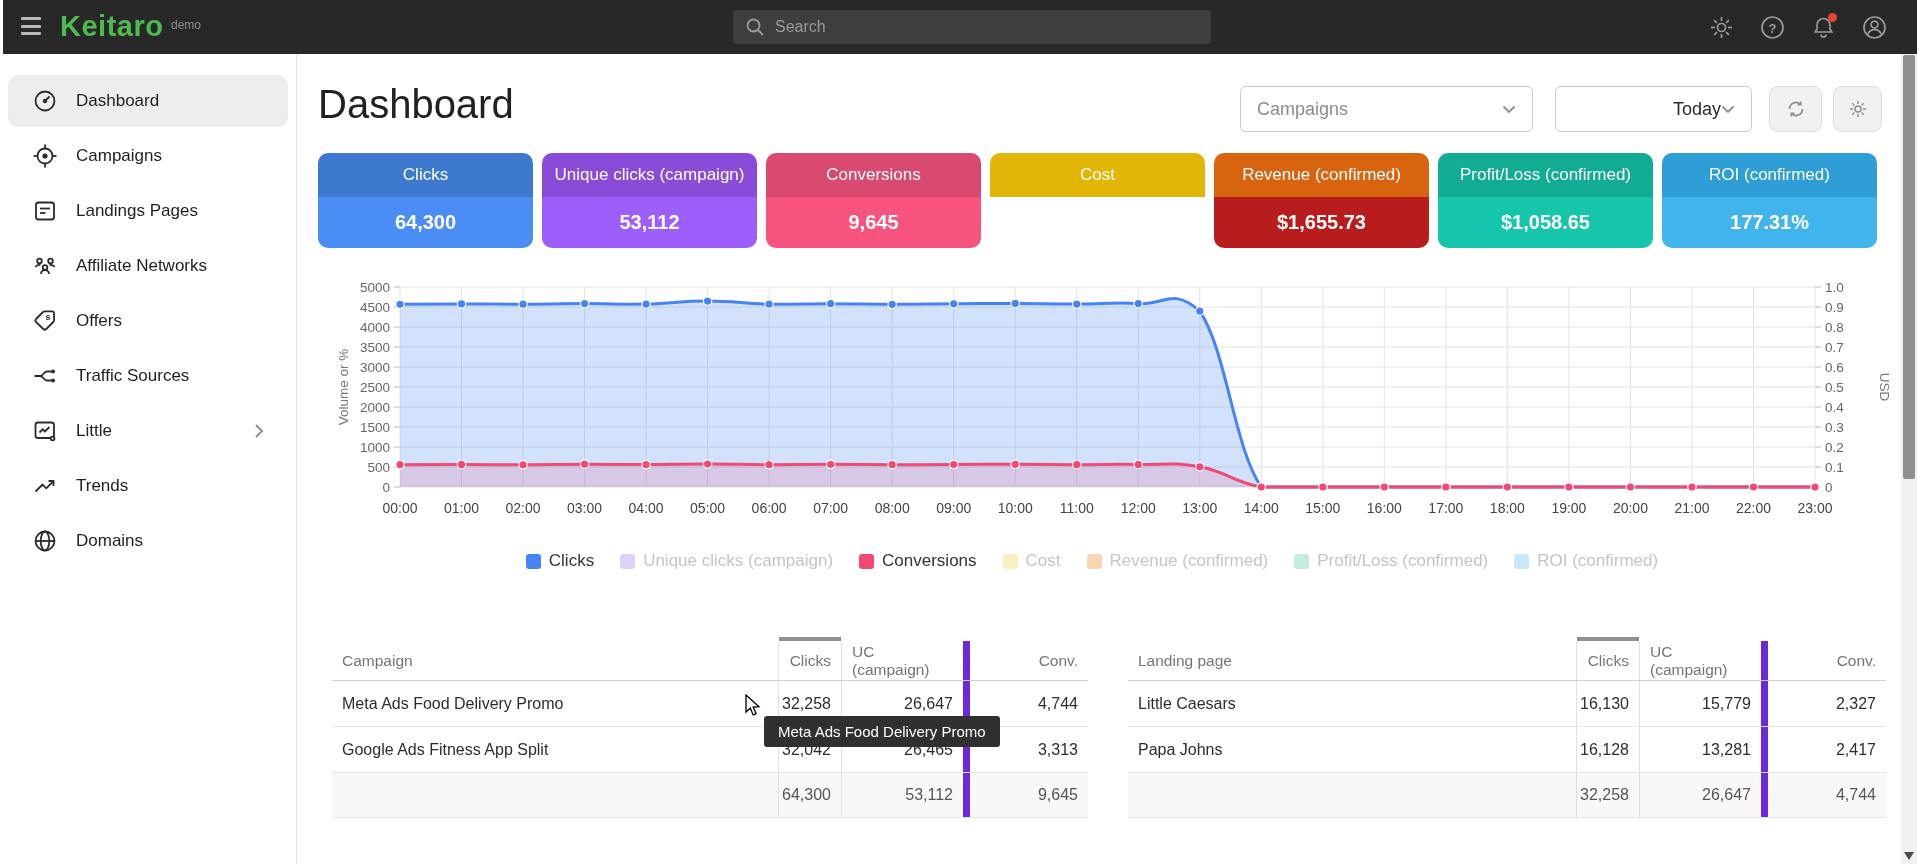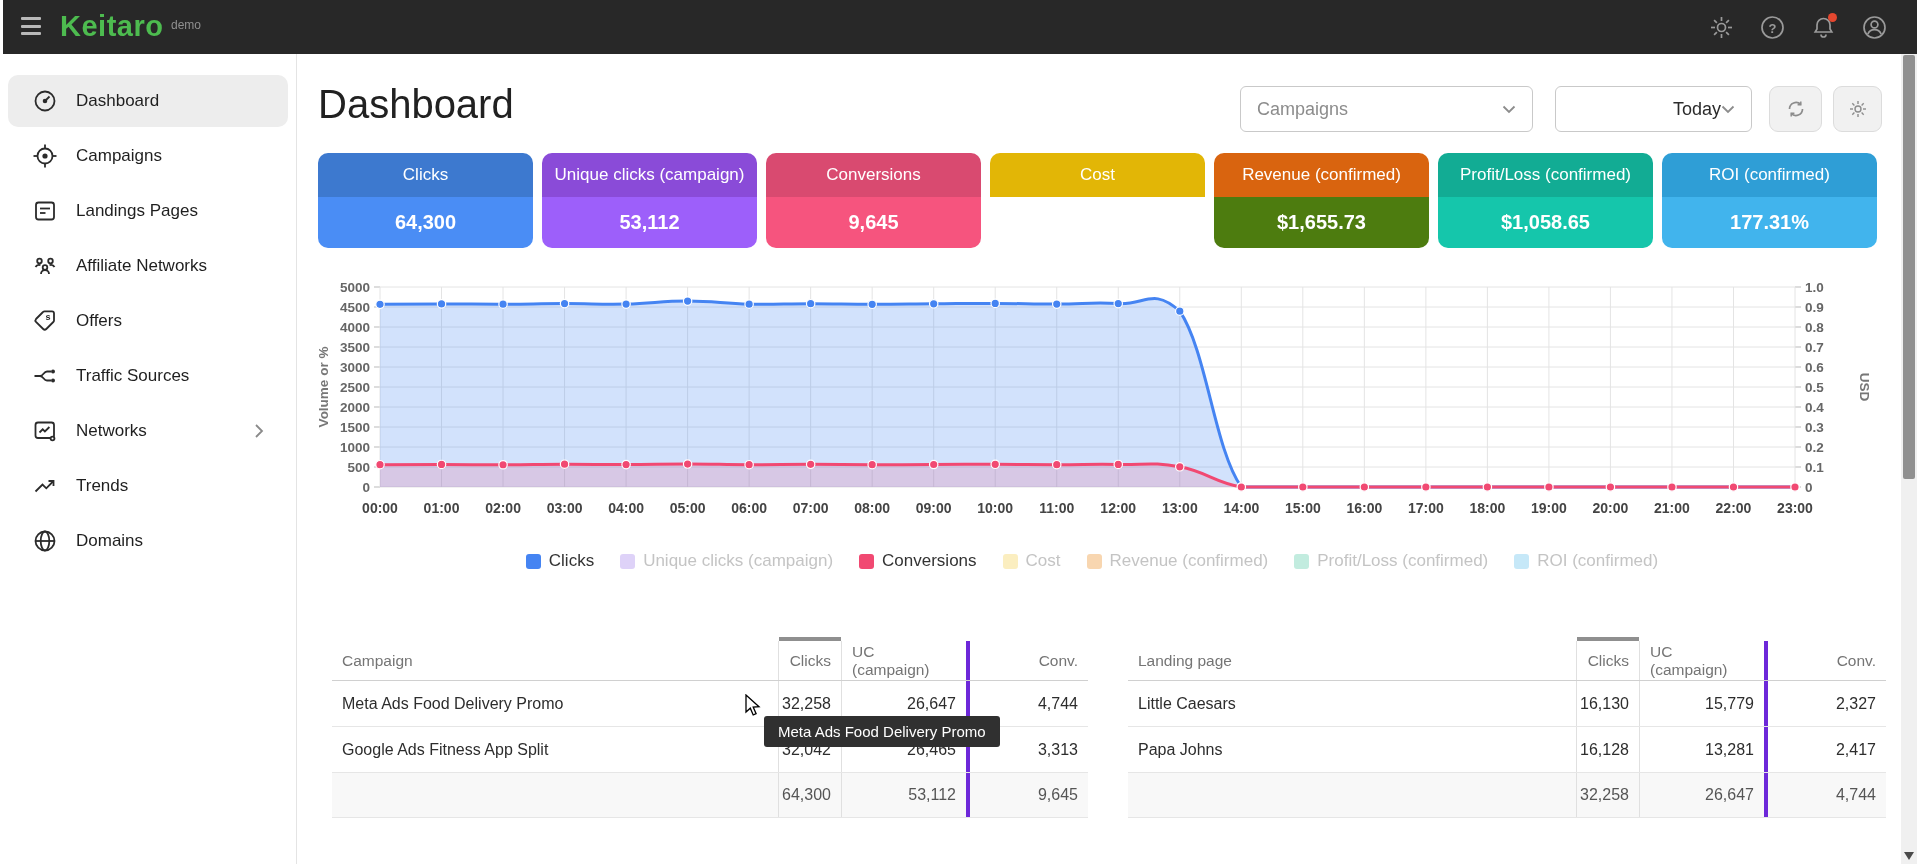--- a/index.html
+++ b/index.html
@@ -36,34 +36,34 @@
   .icon-btn { position:absolute; top:86px; height:46px; background:#f1f1f1; border:1px solid #dcdcdc; border-radius:9px; display:flex; align-items:center; justify-content:center; cursor:pointer; }
   .btn-refresh { left:1769px; width:53px; } .btn-settings { left:1833px; width:49px; }
 
   
   .cards { position:absolute; left:318px; top:153px; width:1568px; display:flex; gap:9px; }
   .card { width:215px; height:95px; border-radius:10px; overflow:hidden; color:#fff; text-align:center; cursor:pointer; }
   .card .c-head { height:44px; display:flex; align-items:center; justify-content:center; font-size:17px; }
   .card .c-val { height:51px; display:flex; align-items:center; justify-content:center; font-size:20px; font-weight:bold; }
 
   
-  .chart-wrap { position:absolute; left:312px; top:281px; width:1560px; height:245px;font-weight:bold; }
+  .chart-wrap { position:absolute; left:332px; top:281px; width:1560px; height:245px; }
   .legend { position:absolute; left:297px; top:551px; width:1590px; display:flex; justify-content:center; gap:26px; }
   .legend-item { display:flex; align-items:center; gap:8px; cursor:pointer; }
   .legend-swatch { width:15px; height:15px; border-radius:3px; }
   .legend-label { font-size:17px; }
 
   
   .dtable { position:absolute; top:641px; background:#fff; font-size:16px; }
   .dtable .trow { display:flex; align-items:stretch; }
   .dtable .cell { display:flex; align-items:center; padding:0 10px; }
   .dtable .c-name { flex:1; justify-content:flex-start; padding-left:10px; }
   .dtable .c-num { justify-content:flex-end; }
   .dtable .c-clicks { width:64px; border-left:1px solid #e0e0e0; border-right:1px solid #e0e0e0; }
-  .dtable .c-uc { width:128px; border-right:4px solid #6d28d9; }
+  .dtable .c-uc { width:128px; border-right:7px solid #6d28d9; }
   .dtable .c-conv { width:118px; }
   .dtable .thead { height:40px; color:#757575; border-bottom:1px solid #d0d0d0; font-size:15.5px; }
   .dtable .thead .cell { cursor:pointer; position:relative; }
   .dtable .thead .sortbar { position:absolute; left:0; top:-4px; width:100%; height:4px; background:#8f8f8f; }
   .dtable .tbody-row { height:46px; color:#2d2d2d; border-bottom:1px solid #e6e6e6; }
   .dtable .tfoot { height:45px; color:#555; background:#f8f8f8; border-bottom:1px solid #e6e6e6; }
   .tbl-left { left:332px; width:756px; }
   .tbl-right { left:1128px; width:758px; }
 
   
@@ -81,20 +81,29 @@
 <body>
 
 <div class="topbar">
   <div class="hamburger">
       <span></span>
       <span></span>
       <span></span>
     </div>
   <div class="logo">Keitaro</div>
   <div class="logo-badge">demo</div>
+  <div class="searchbox">
+    <span>
+      <svg width="20" height="20" viewBox="0 0 20 20">
+          <circle cx="8.5" cy="8.5" r="6" fill="none" stroke="#9a9a9a" stroke-width="1.8"></circle>
+          <line x1="13" y1="13" x2="18" y2="18" stroke="#9a9a9a" stroke-width="1.8"></line>
+        </svg>
+    </span>
+    <input placeholder="Search" style="">
+  </div>
   <div class="top-icons">
     <div class="top-icon">
       <svg width="27" height="27" viewBox="0 0 27 27" stroke="#9a9a9a" stroke-width="1.7" fill="none">
         <circle cx="13.5" cy="13.5" r="4"></circle>
         <g>
             <line x1="13.5" y1="3" x2="13.5" y2="7"></line>
             <line x1="13.5" y1="20" x2="13.5" y2="24"></line>
             <line x1="3" y1="13.5" x2="7" y2="13.5"></line>
             <line x1="20" y1="13.5" x2="24" y2="13.5"></line>
             <line x1="6.1" y1="6.1" x2="8.9" y2="8.9"></line>
@@ -196,21 +205,21 @@
     </div>
     <div class="side-item">
       <span class="icn">
         <svg viewBox="0 0 26 26" width="26" height="26" fill="none" stroke="#2b2b2b" stroke-width="1.8">
           <rect x="3.5" y="4.5" width="18.5" height="15.5" rx="2.5"></rect>
           <path d="M7.5 14.5 l3.2 -3.2 2.2 2.2 4.5 -4.5"></path>
           <circle cx="20.5" cy="20.5" r="2.8" fill="#2b2b2b" stroke="none"></circle>
           <circle cx="20.5" cy="20.5" r="1" fill="#fff" stroke="none"></circle>
         </svg>
       </span>
-      <span class="lbl">Networks</span>
+      <span class="lbl">Little</span>
       <span class="chev">
         <svg width="10" height="16" viewBox="0 0 10 16">
           <path d="M2 2 L8 8 L2 14" fill="none" stroke="#8a8a8a" stroke-width="1.8"></path>
         </svg>
       </span>
     </div>
     <div class="side-item">
       <span class="icn">
         <svg viewBox="0 0 26 26" width="26" height="26" fill="none" stroke="#2b2b2b" stroke-width="1.8">
           <path d="M3.5 18.5 L10.5 11.5 l3.8 3.8 L21.5 8"></path>
@@ -288,21 +297,21 @@
     </div>
     <div class="card">
       <div class="c-head" style="background:#d94a70">Conversions</div>
       <div class="c-val" style="background:#f6547e">9,645</div>
     </div>
     <div class="card">
       <div class="c-head" style="background:#e2b606">Cost</div>
     </div>
     <div class="card">
       <div class="c-head" style="background:#d9640f">Revenue (confirmed)</div>
-      <div class="c-val" style="background:#4d7c0f">$1,655.73</div>
+      <div class="c-val" style="background:#b91c1c">$1,655.73</div>
     </div>
     <div class="card">
       <div class="c-head" style="background:#12ac94">Profit/Loss (confirmed)</div>
       <div class="c-val" style="background:#15c6ab">$1,058.65</div>
     </div>
     <div class="card">
       <div class="c-head" style="background:#2f9ed6">ROI (confirmed)</div>
       <div class="c-val" style="background:#41b4ed">177.31%</div>
     </div>
   </div>

